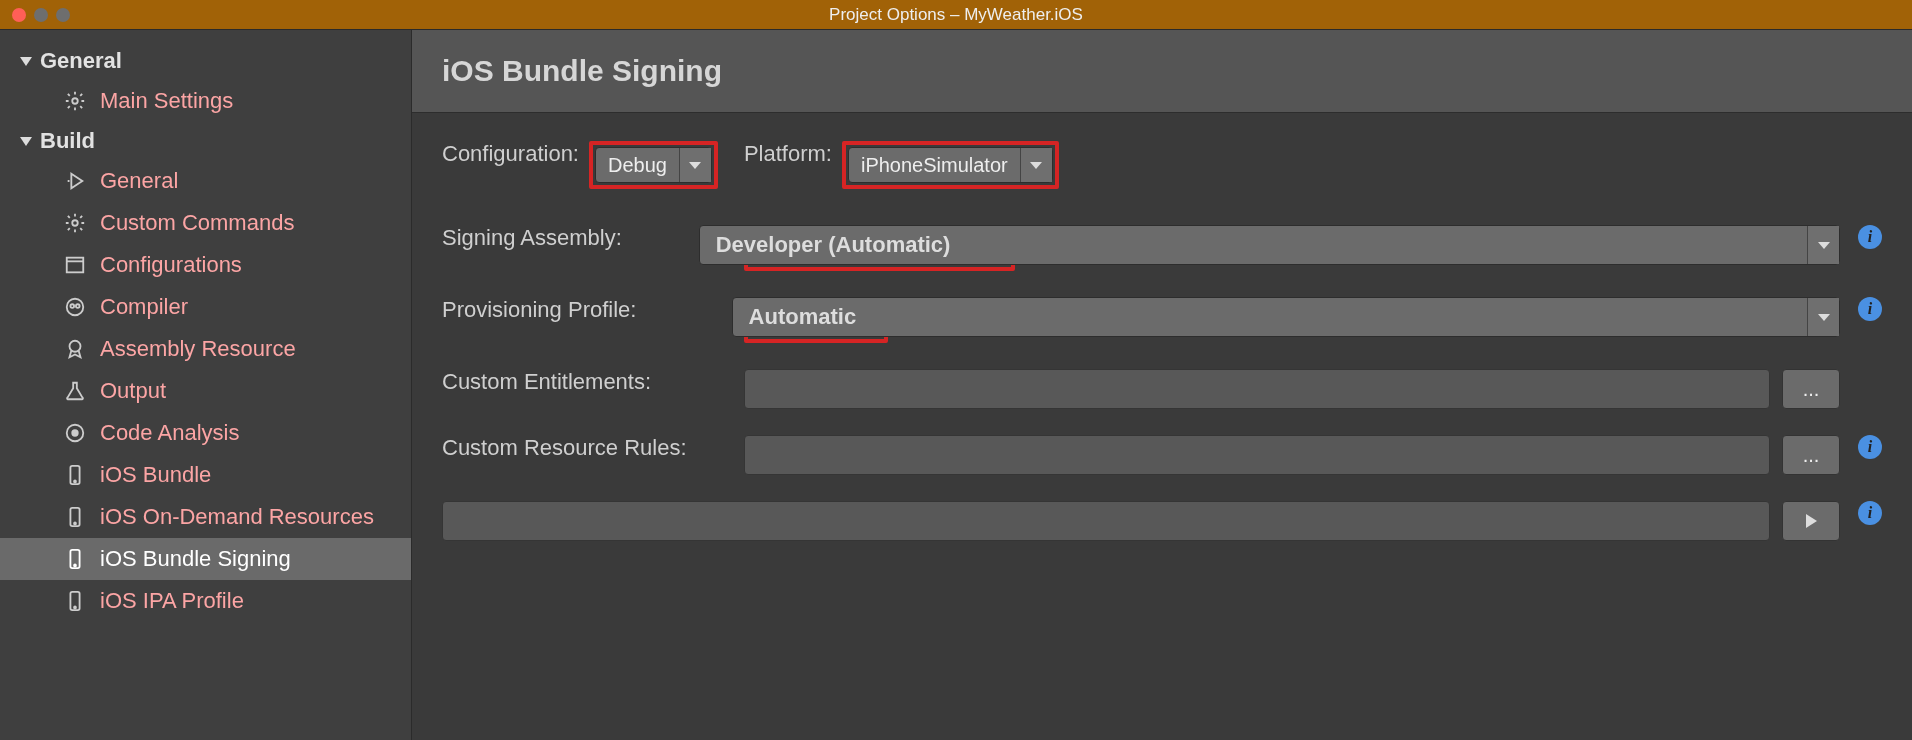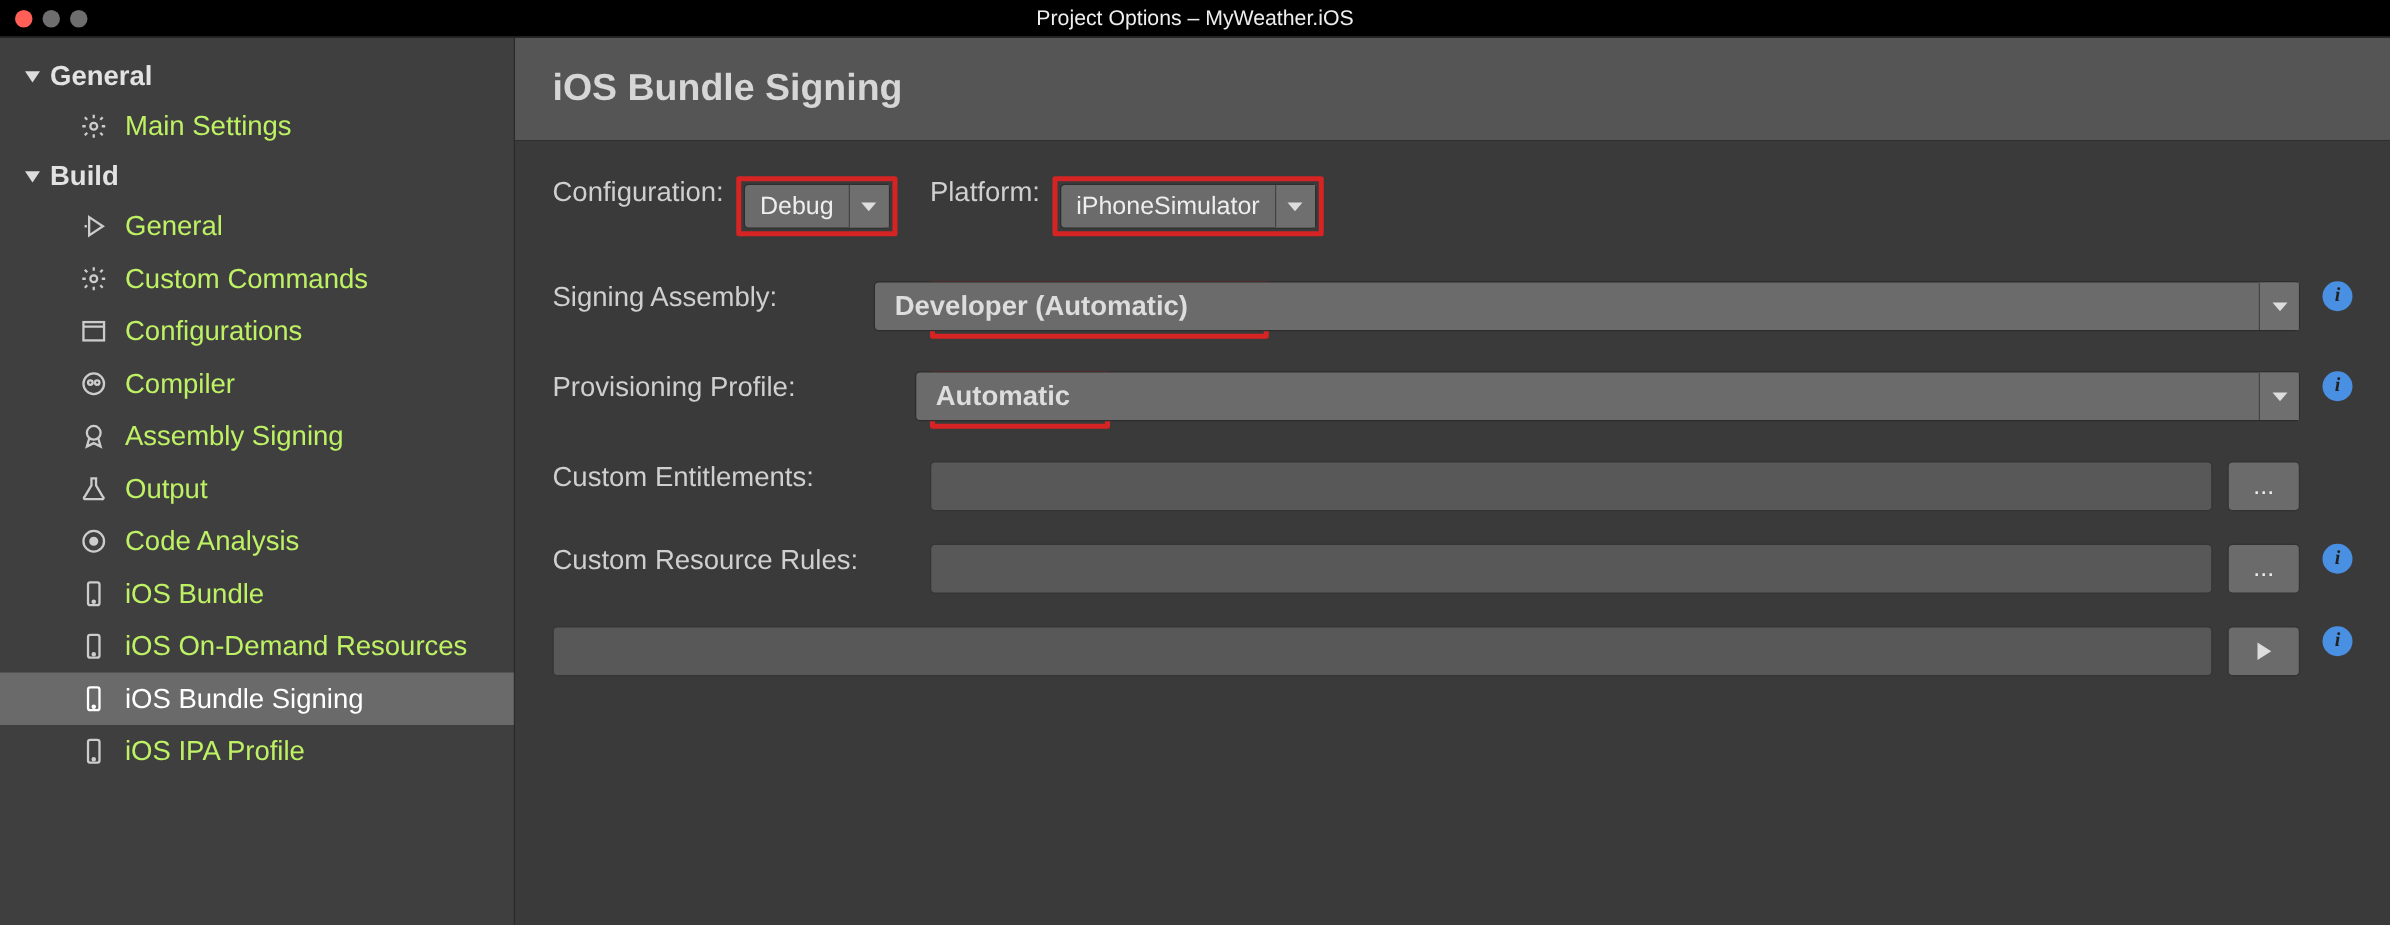--- a/index.html
+++ b/index.html
@@ -6,21 +6,21 @@
 body {
   font-family: -apple-system, "Helvetica Neue", Arial, sans-serif;
   background: #3a3a3a;
   color: #ccc;
   width: 1912px;
   height: 740px;
   overflow: hidden;
 }
 .titlebar {
   height: 30px;
-  background: #000000;
+  background: #a16207;
   display: flex;
   align-items: center;
   position: relative;
   border-bottom: 1px solid #2a2a2a;
 }
 .traffic-lights {
   display: flex;
   gap: 8px;
   padding-left: 12px;
 }
@@ -62,21 +62,21 @@
   width: 0; height: 0;
   border-left: 6px solid transparent;
   border-right: 6px solid transparent;
   border-top: 9px solid #ddd;
 }
 .sidebar-item {
   display: flex;
   align-items: center;
   padding: 8px 0 8px 64px;
   font-size: 22px;
-  color: #bef264;
+  color: #fca5a5;
   gap: 14px;
   cursor: default;
 }
 .sidebar-item.selected {
   background: #6a6a6a;
   color: #fff;
 }
 .icon {
   width: 22px;
   height: 22px;
@@ -272,21 +272,21 @@
       </span>
       <span>Compiler</span>
     </div>
     <div class="sidebar-item">
       <span class="icon">
         <svg viewBox="0 0 24 24" fill="none" stroke="#ccc" stroke-width="2">
             <circle cx="12" cy="9" r="6"></circle>
             <path d="M8 14l-2 7 6-3 6 3-2-7"></path>
           </svg>
       </span>
-      <span>Assembly Signing</span>
+      <span>Assembly Resource</span>
     </div>
     <div class="sidebar-item">
       <span class="icon">
         <svg viewBox="0 0 24 24" fill="none" stroke="#ccc" stroke-width="2">
             <path d="M9 3h6M10 3v6l-6 10a1 1 0 001 2h14a1 1 0 001-2l-6-10V3"></path>
           </svg>
       </span>
       <span>Output</span>
     </div>
     <div class="sidebar-item">

